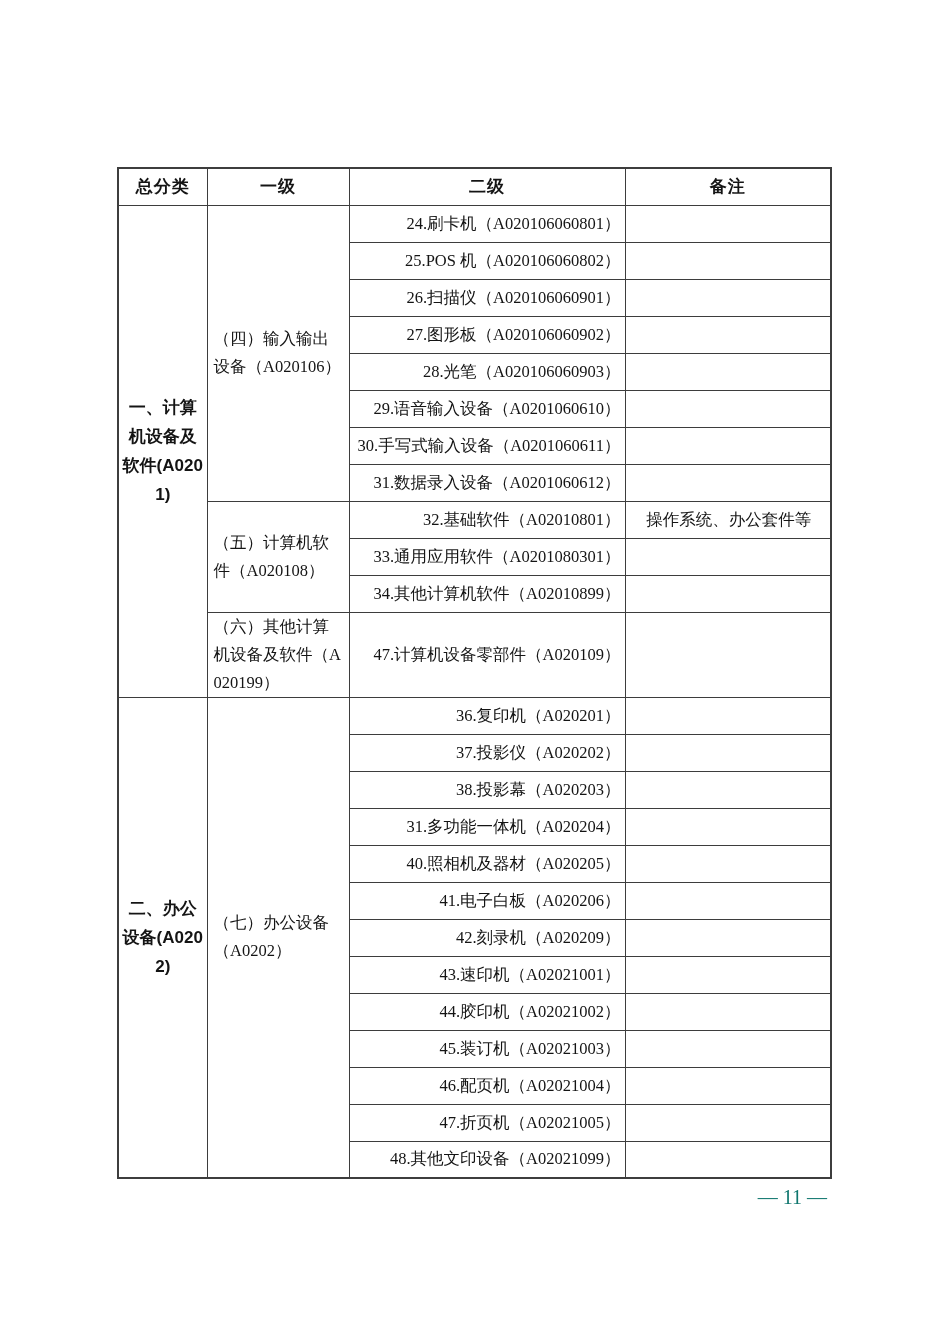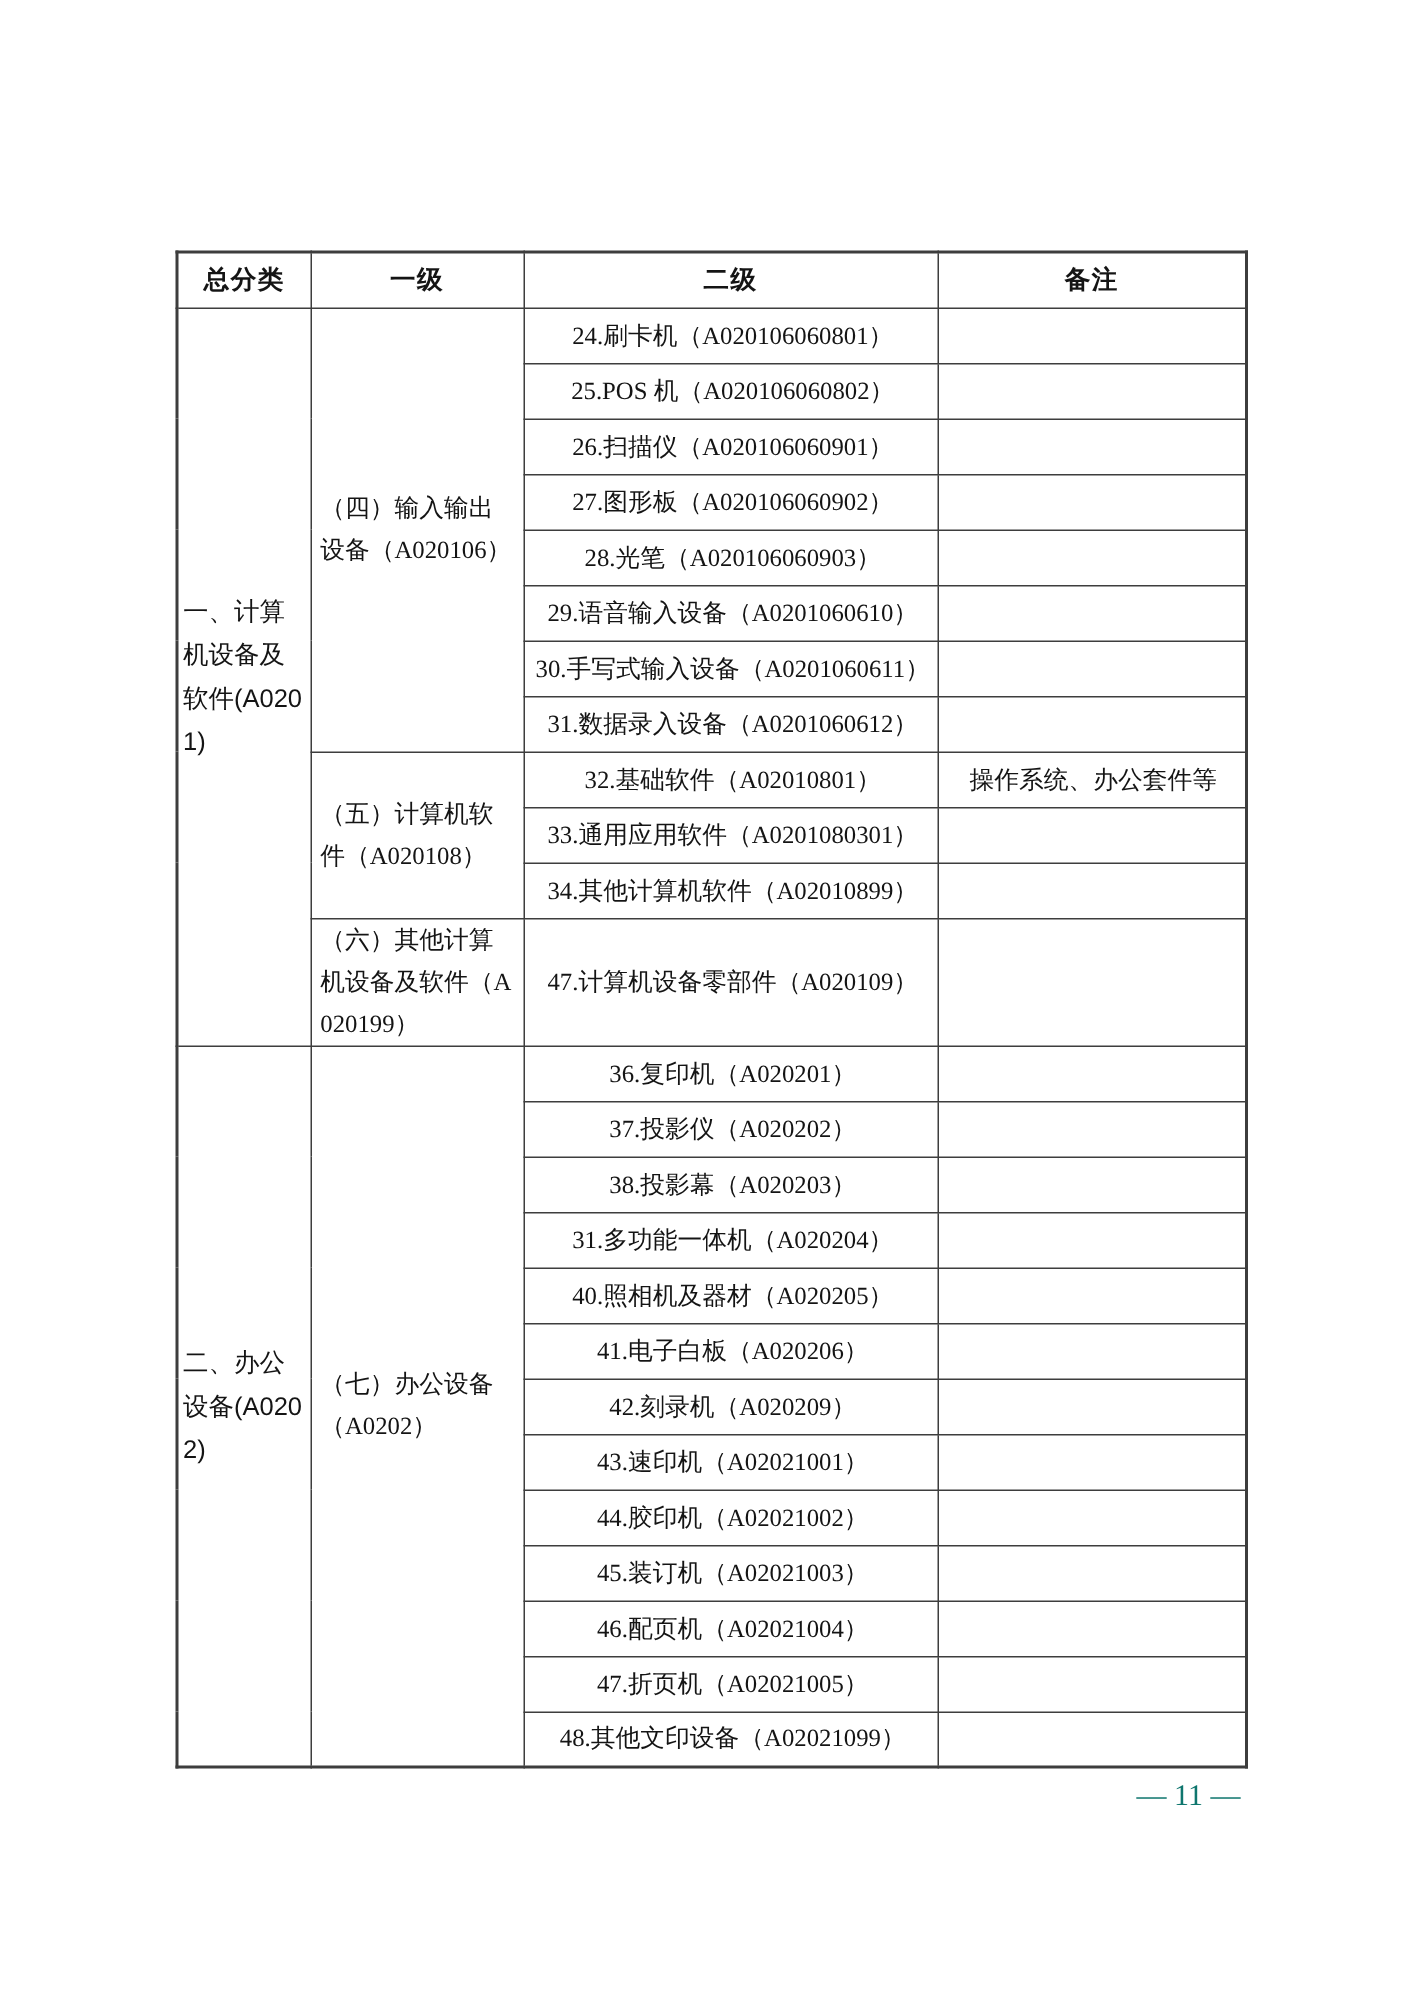--- a/index.html
+++ b/index.html
@@ -34,37 +34,37 @@
   th.hdr {
     font-family: "Liberation Sans", "DejaVu Sans", sans-serif;
     font-weight: 700;
     font-size: 17px;
     text-align: center;
     padding: 0 2px;
     letter-spacing: 1px;
   }
   td.cat {
     font-family: "Liberation Sans", "DejaVu Sans", sans-serif;
-    font-weight: 400;
+    font-weight: 700;
     font-size: 17px;
-    text-align: left;
+    text-align: center;
     line-height: 29px;
     padding: 15px 3px;
     word-break: break-all;
   }
   td.lv1 {
     font-size: 16.5px;
     text-align: left;
     line-height: 28px;
     padding: 0 6px;
     word-break: break-all;
   }
   td.lv2 {
     font-size: 16.5px;
-    text-align: center;
+    text-align: right;
     padding: 0 4px 0 7px;
     word-break: break-all;
   }
   td.rmk {
     font-size: 16.5px;
     text-align: center;
     padding: 0 4px 0 6px;
     word-break: break-all;
   }
   .page-number {

